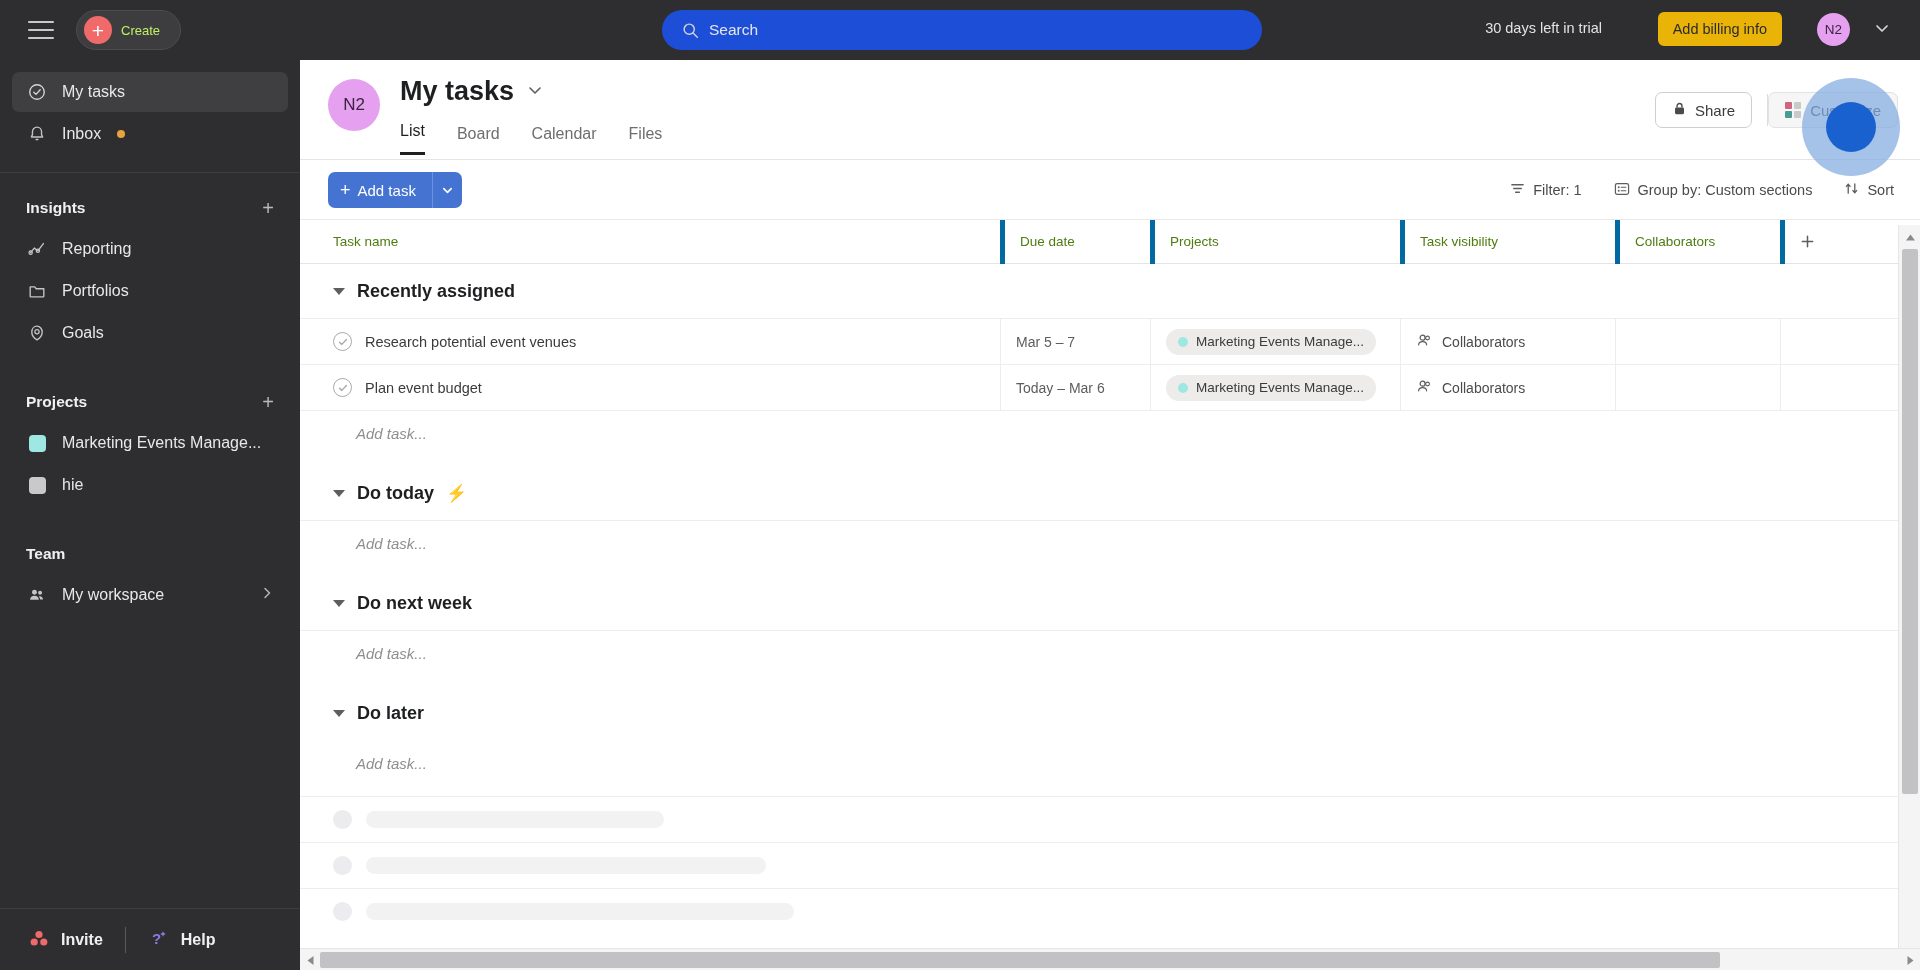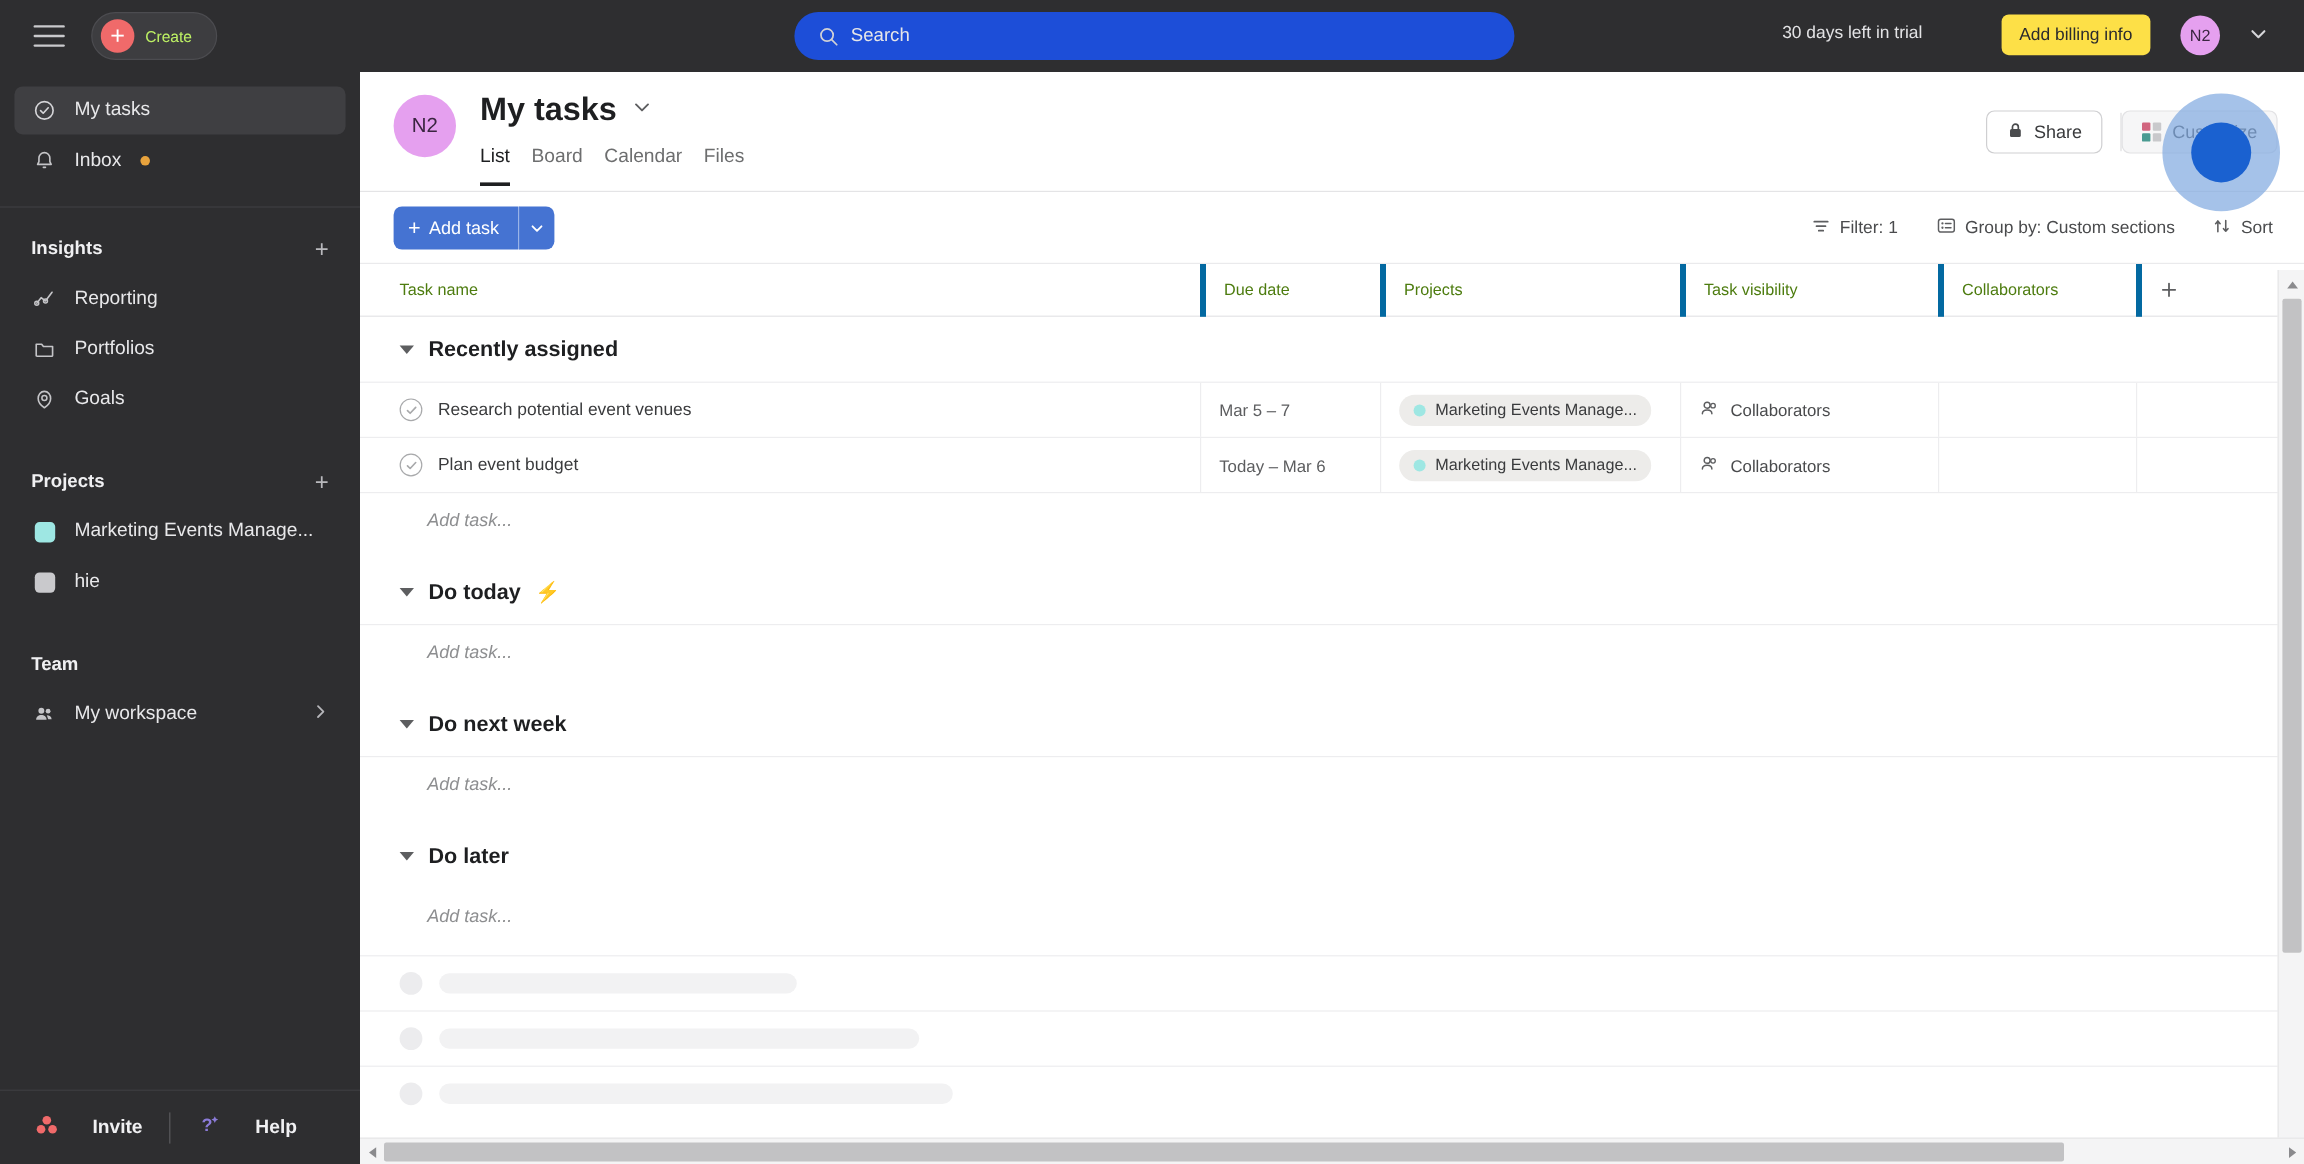--- a/index.html
+++ b/index.html
@@ -47,23 +47,23 @@
     display: flex; align-items: center; gap: 10px;
     padding-left: 20px; cursor: text;
   }
   .searchbox .stxt { color: #e6e6e8; font-size: 15.5px; }
 
   .trial-txt {
     position: absolute; right: 318px; top: 20px;
     color: #e3e3e5; font-size: 14.5px;
   }
   .billing-btn {
-    position: absolute; right: 128px; top: 12px;
+    position: absolute; right: 138px; top: 12px;
     height: 34px; padding: 0 15px;
-    background: #fde047; border-radius: 6px;
+    background: #eab308; border-radius: 6px;
     display: flex; align-items: center;
     color: #2b2b2d; font-size: 14.5px; cursor: pointer;
   }
   .topavatar {
     position: absolute; right: 70px; top: 13px;
     width: 33px; height: 33px; border-radius: 50%;
     background: #e5a0ef; color: #3a2540;
     display: flex; align-items: center; justify-content: center;
     font-size: 13.5px; cursor: pointer;
   }
@@ -97,21 +97,21 @@
   .sec-head .plus { color: #b9b9bd; font-size: 20px; cursor: pointer; line-height: 1; }
 
   .proj-sq { width: 17px; height: 17px; border-radius: 4px; }
 
   .sb-bottom {
     position: absolute; bottom: 0; left: 0; width: 300px; height: 62px;
     border-top: 1px solid #3e3e41;
     display: flex; align-items: center; gap: 0px;
   }
   .sb-bottom .bitem {
-    display: flex; align-items: center; gap: 27px;
+    display: flex; align-items: center; gap: 11px;
     color: #f0f0f2; font-size: 16px; font-weight: bold; cursor: pointer;
   }
   .vsep { width: 1px; height: 26px; background: #5a5a5e; margin: 0 22px; }
 
   
   .main {
     position: absolute; top: 60px; left: 300px;
     width: 1620px; height: 910px;
     background: #fff;
   }
@@ -122,21 +122,21 @@
   .proj-avatar {
     position: absolute; left: 28px; top: 19px;
     width: 52px; height: 52px; border-radius: 50%;
     background: #e5a0ef; color: #3a2540;
     display: flex; align-items: center; justify-content: center;
     font-size: 17px;
   }
   .title-row { position: absolute; left: 100px; top: 16px; display: flex; align-items: center; gap: 12px; }
   .title-row .ttl { font-size: 27px; font-weight: bold; color: #1e1f21; }
 
-  .tabs { position: absolute; left: 100px; top: 62px; display: flex; gap: 18px; }
+  .tabs { position: absolute; left: 100px; top: 62px; display: flex; gap: 32px; align-items: flex-end; }
   .tab { font-size: 16px; color: #6d6e6f; padding-bottom: 12px; cursor: pointer; }
   .tab.active { color: #1e1f21; border-bottom: 3px solid #1e1f21; }
 
   .share-btn {
     position: absolute; right: 168px; top: 32px;
     height: 36px; padding: 0 16px;
     border: 1px solid #cfcfd1; border-radius: 7px;
     display: flex; align-items: center; gap: 8px;
     font-size: 15px; color: #3a3b3d; background: #fff; cursor: pointer;
   }

